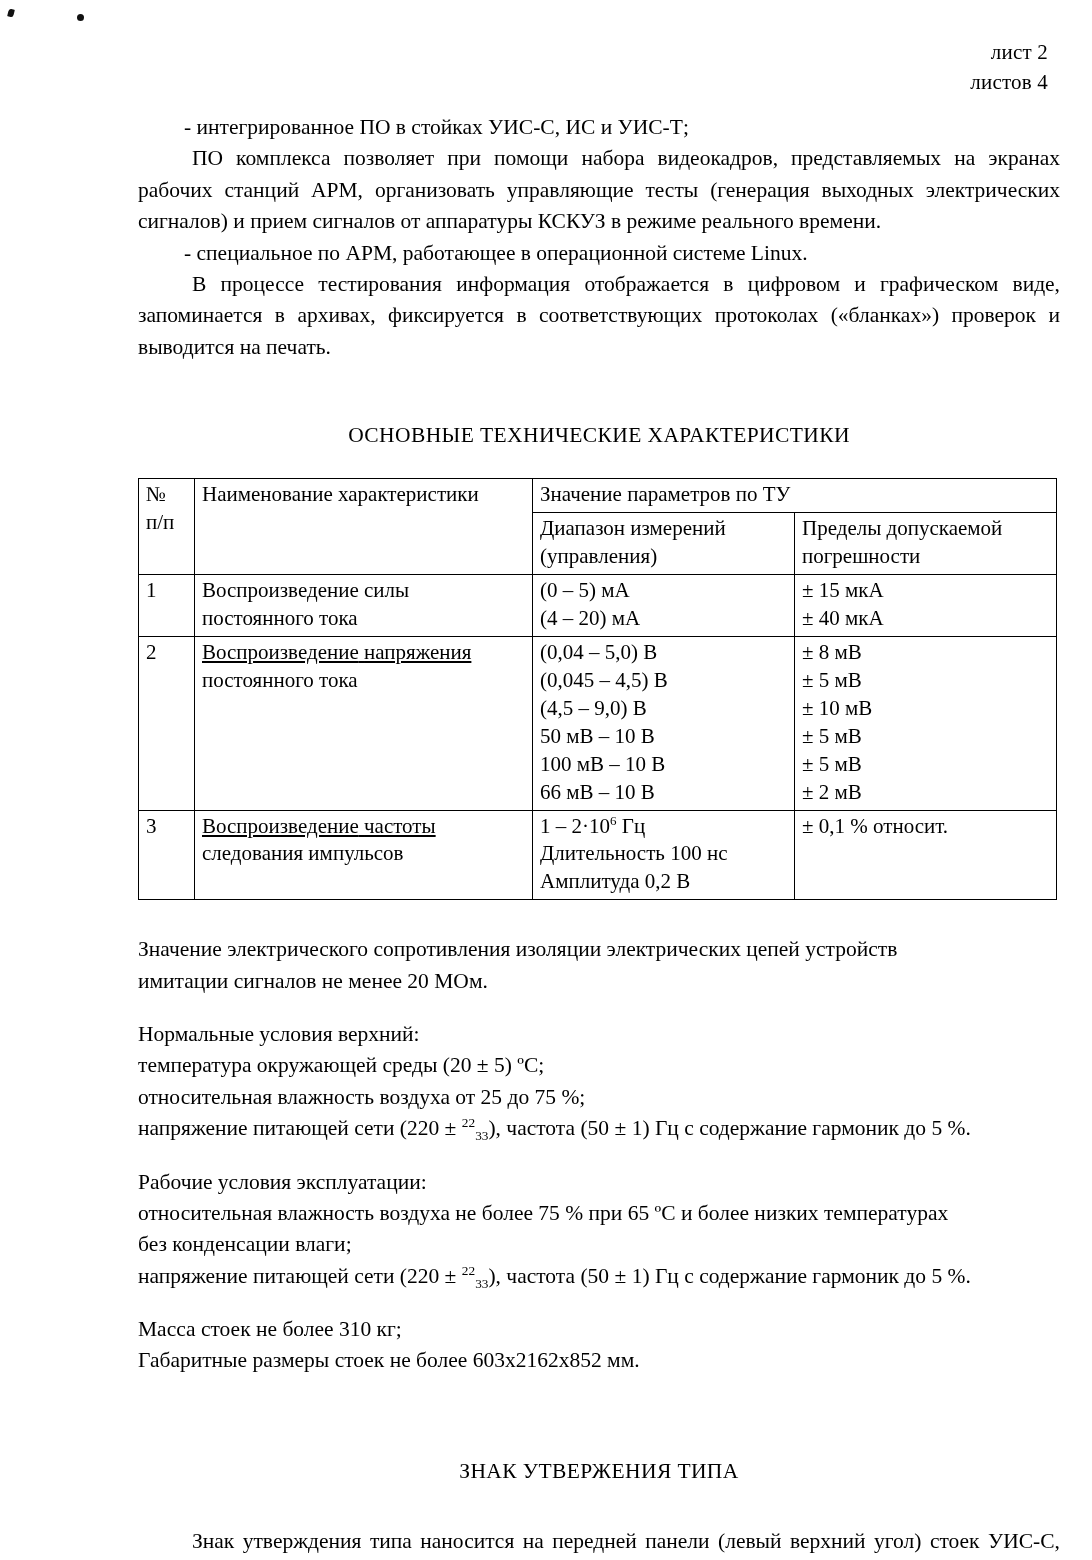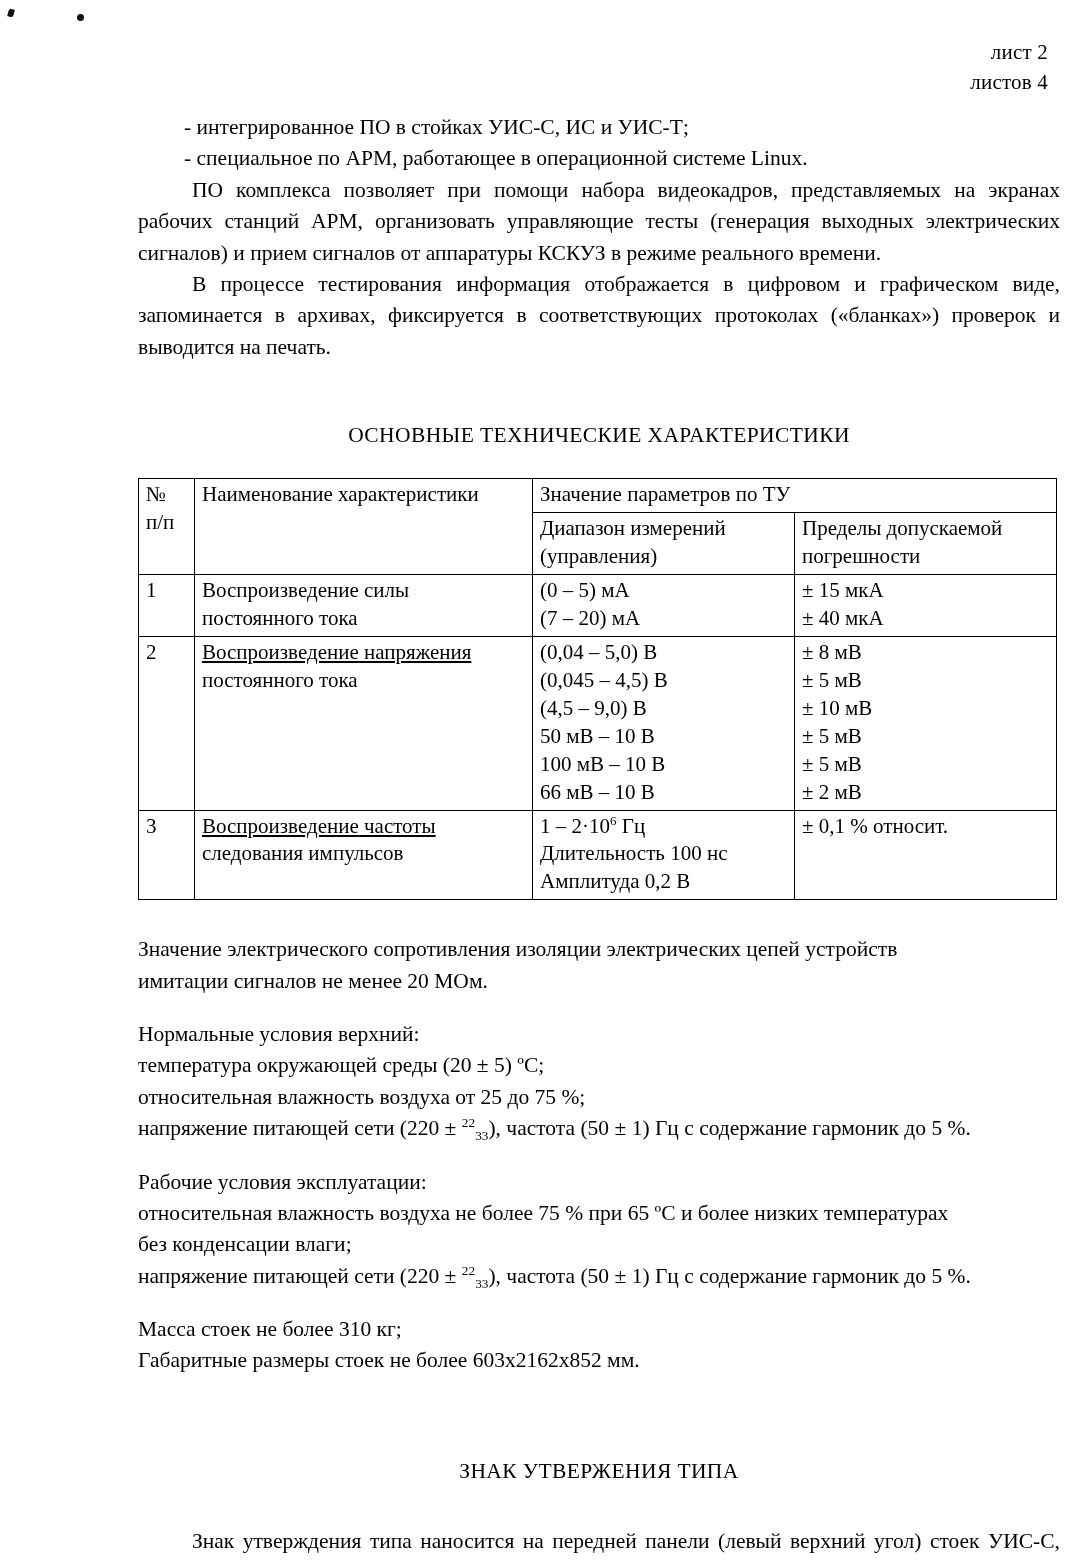--- a/index.html
+++ b/index.html
@@ -123,23 +123,23 @@
   <span class="speck speck-b"></span>
 
   <div class="page-header">
     <div>лист 2</div>
     <div>листов 4</div>
   </div>
 
   <div class="content">
 
     <p class="para dash">- интегрированное ПО в стойках УИС-С, ИС и УИС-Т;</p>
+    <p class="para indent">ПО комплекса позволяет при помощи набора видеокадров, представляемых на экранах рабочих станций АРМ, организовать управляющие тесты (генерация выходных электрических сигналов) и прием сигналов от аппаратуры КСКУЗ в режиме реального времени.</p>
+
     <p class="para dash">- специальное по АРМ, работающее в операционной системе Linux.</p>
-
-    <p class="para indent">ПО комплекса позволяет при помощи набора видеокадров, представляемых на экранах рабочих станций АРМ, организовать управляющие тесты (генерация выходных электрических сигналов) и прием сигналов от аппаратуры КСКУЗ в режиме реального времени.</p>
     <p class="para indent">В процессе тестирования информация отображается в цифровом и графическом виде, запоминается в архивах, фиксируется в соответствующих протоколах («бланках») проверок и выводится на печать.</p>
 
     <div class="gap-xl"></div>
 
     <h2 class="section-title">ОСНОВНЫЕ ТЕХНИЧЕСКИЕ ХАРАКТЕРИСТИКИ</h2>
 
     <div class="gap-md"></div>
 
     <table class="spec-table">
       <colgroup>
@@ -171,21 +171,21 @@
       <tbody>
 
         <tr>
           <td>1</td>
           <td class="cell-lines">
             <span>Воспроизведение силы</span>
             <span>постоянного тока</span>
           </td>
           <td class="cell-lines">
             <span>(0 – 5) мА</span>
-            <span>(7 – 20) мА</span>
+            <span>(4 – 20) мА</span>
           </td>
           <td class="cell-lines">
             <span>± 15 мкА</span>
             <span>± 40 мкА</span>
           </td>
         </tr>
 
         <tr>
           <td>2</td>
           <td class="cell-lines">

